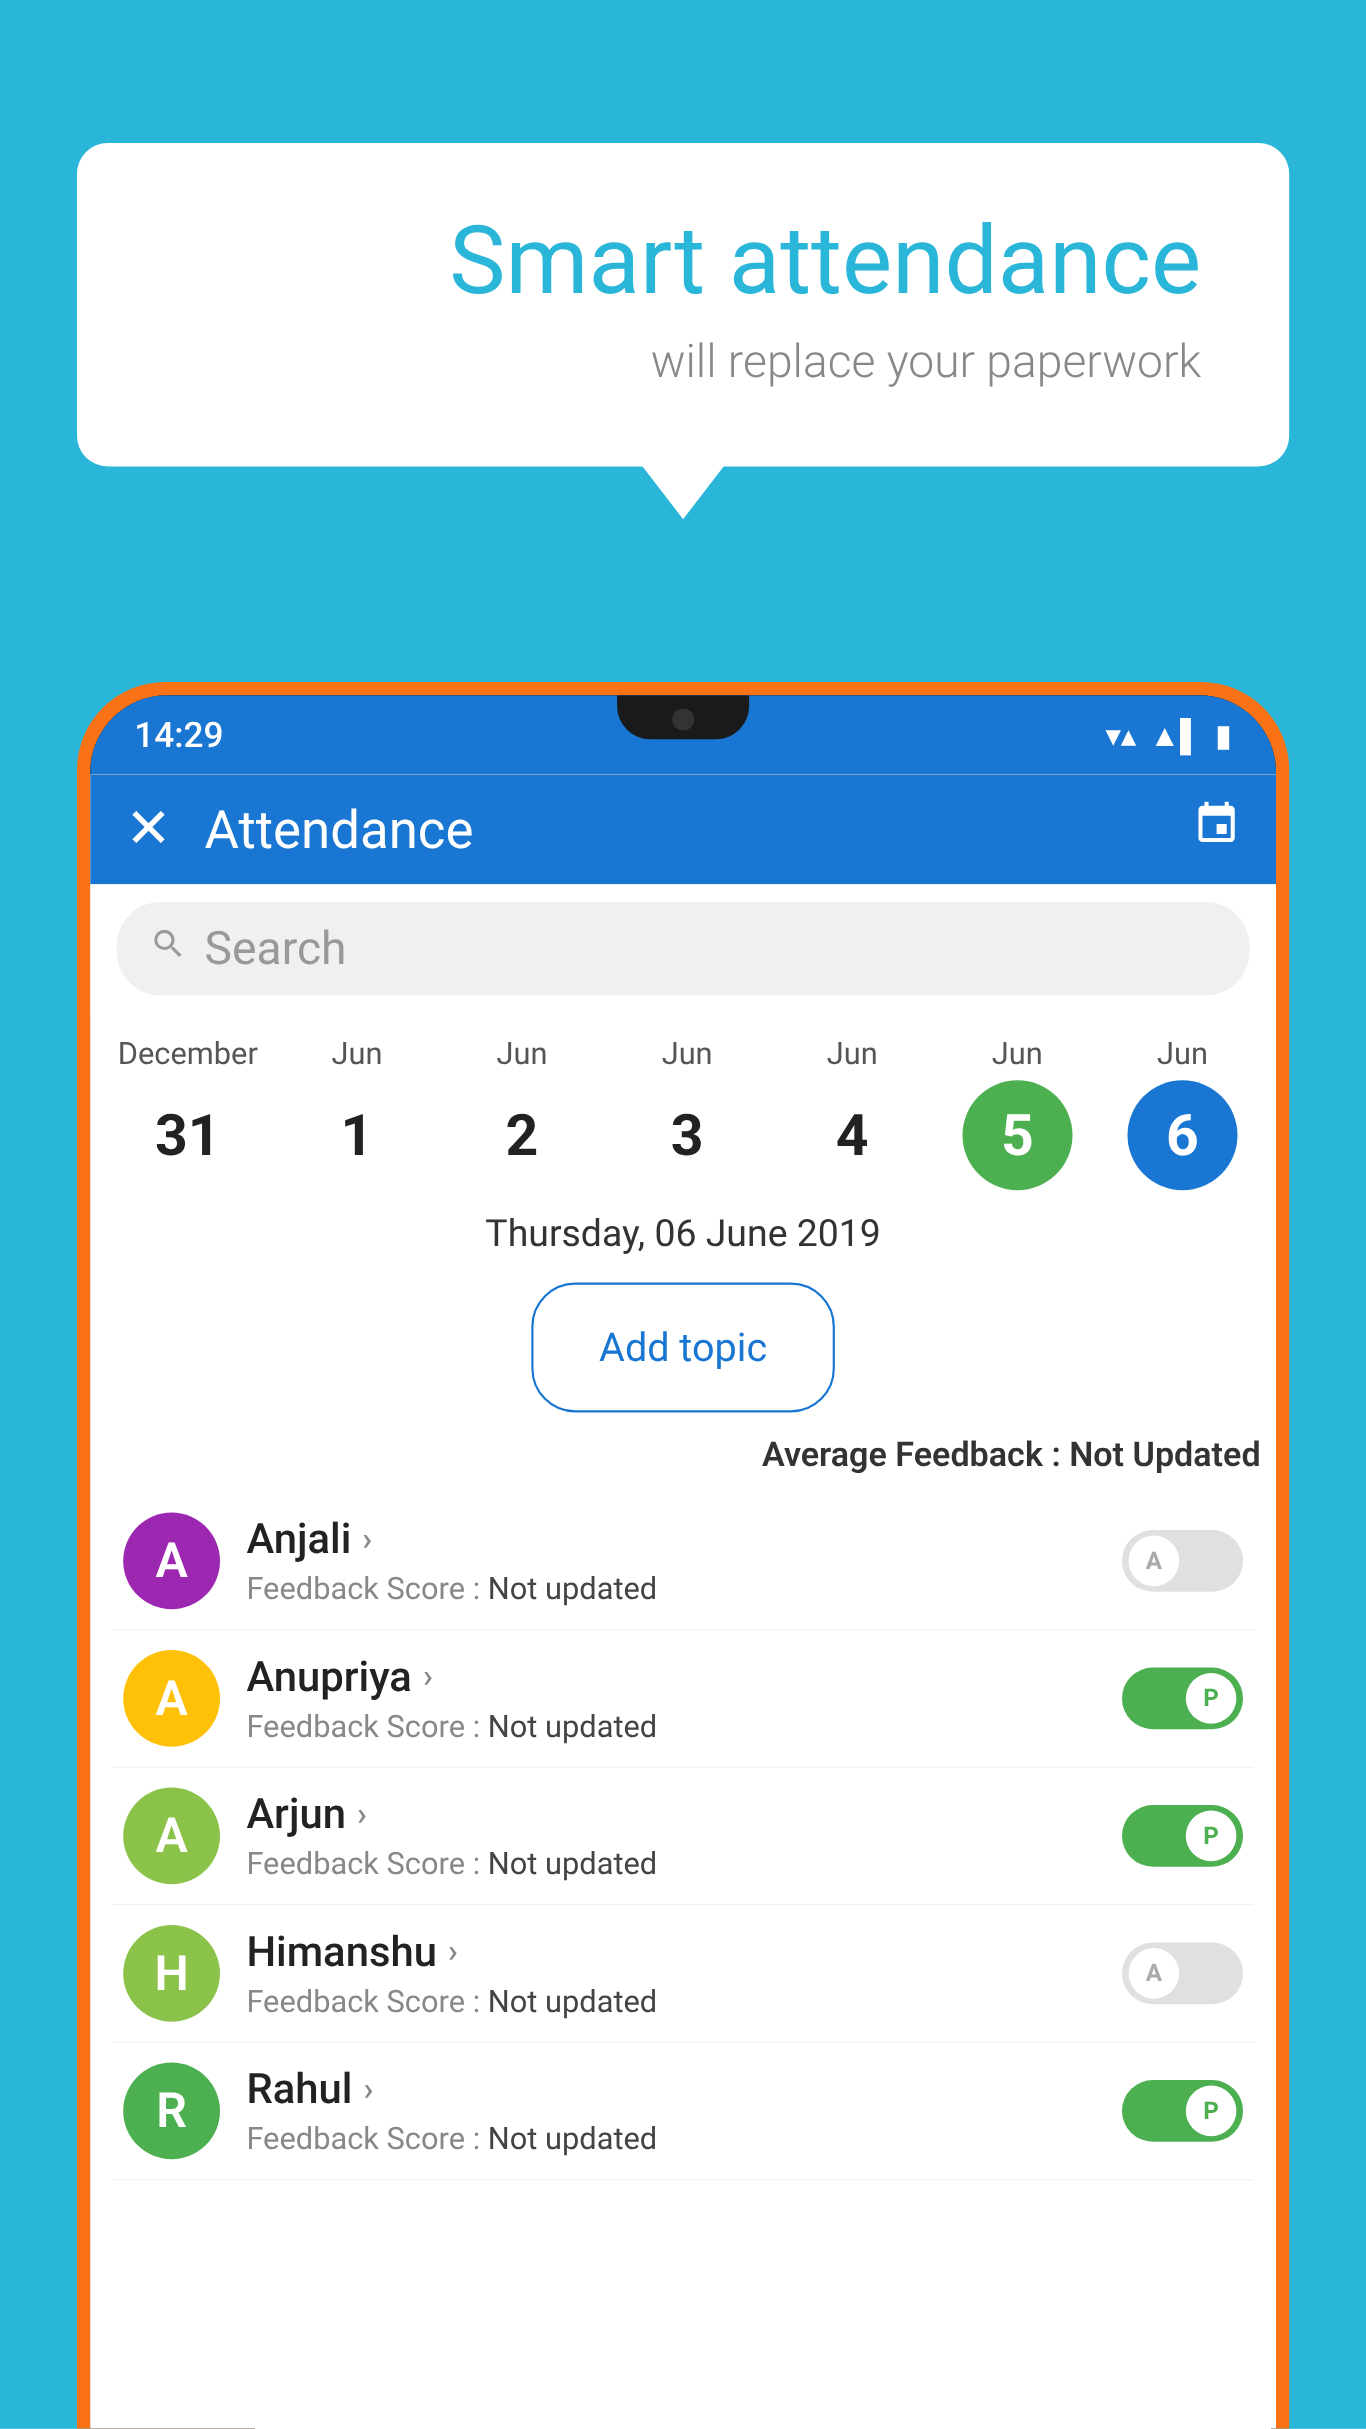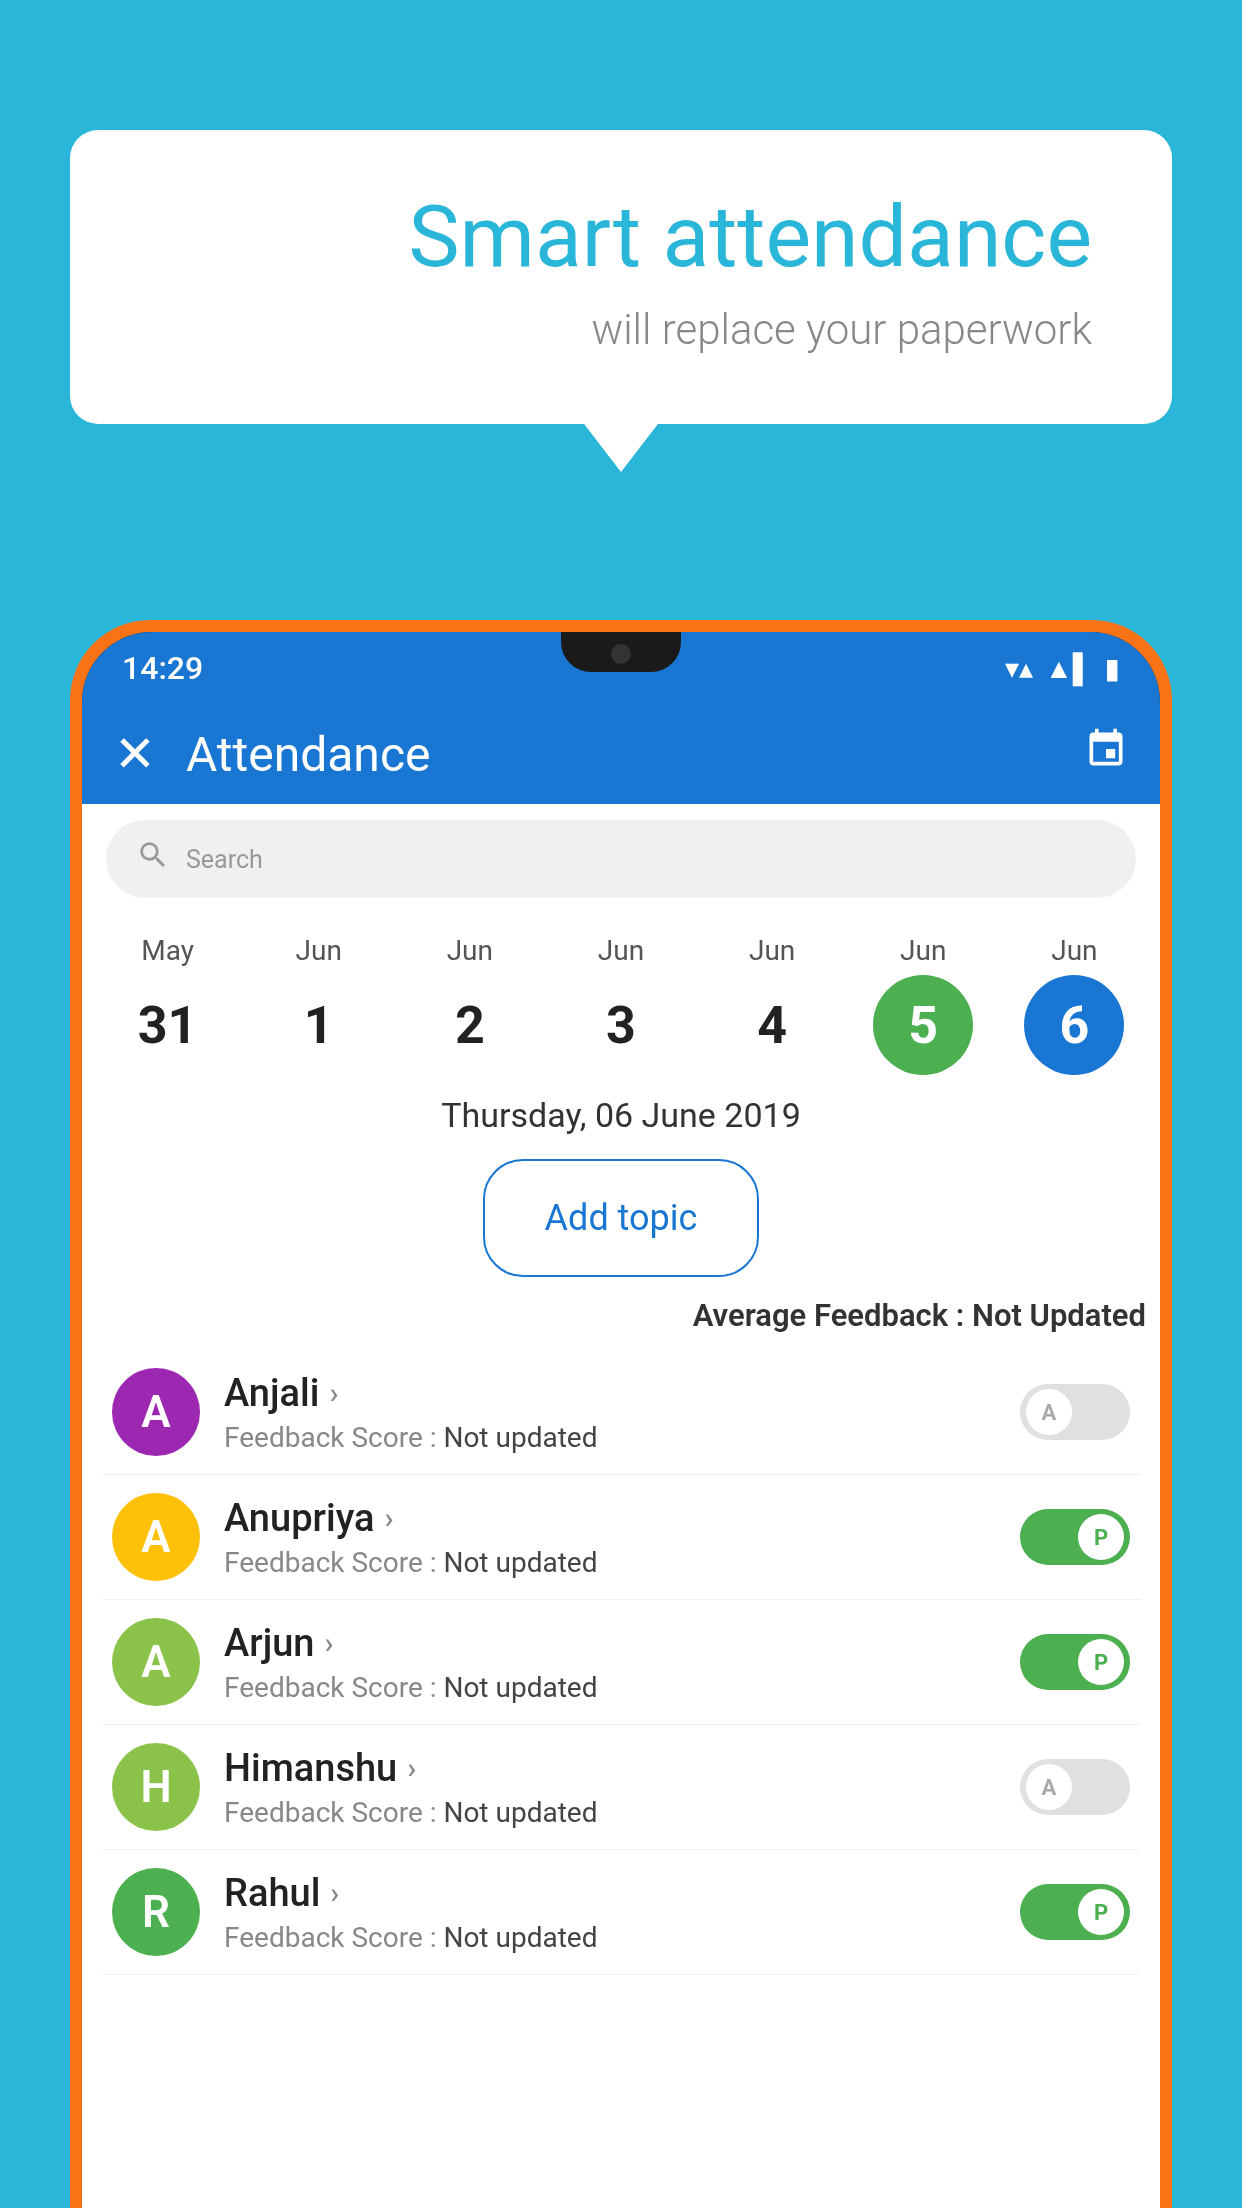--- a/index.html
+++ b/index.html
@@ -183,21 +183,21 @@
       gap: 16px;
     }
 
     .search-icon {
       color: #999;
       font-size: 34px;
     }
 
     .search-text {
       color: #999;
-      font-size: 25px;
+      font-size: 42px;
       text-align: center;
     }
 
     
     .calendar-row {
       padding: 20px 10px 0;
       display: flex;
       justify-content: space-around;
     }
 
@@ -428,21 +428,21 @@
               <svg width="34" height="34" viewBox="0 0 24 24" fill="#999">
                 <path d="M15.5 14h-.79l-.28-.27A6.471 6.471 0 0 0 16 9.5 6.5 6.5 0 1 0 9.5 16c1.61 0 3.09-.59 4.23-1.57l.27.28v.79l5 4.99L20.49 19l-4.99-5zm-6 0C7.01 14 5 11.99 5 9.5S7.01 5 9.5 5 14 7.01 14 9.5 11.99 14 9.5 14z"></path>
               </svg>
             </span>
             <span class="search-text">Search</span>
           </div>
         </div>
 
         <div class="calendar-row">
         <div class="calendar-day">
-              <div class="day-month">May</div>
+              <div class="day-month">December</div>
               <div class="day-num">31</div>
             </div>
             <div class="calendar-day">
               <div class="day-month">Jun</div>
               <div class="day-num">1</div>
             </div>
             <div class="calendar-day">
               <div class="day-month">Jun</div>
               <div class="day-num">2</div>
             </div>

